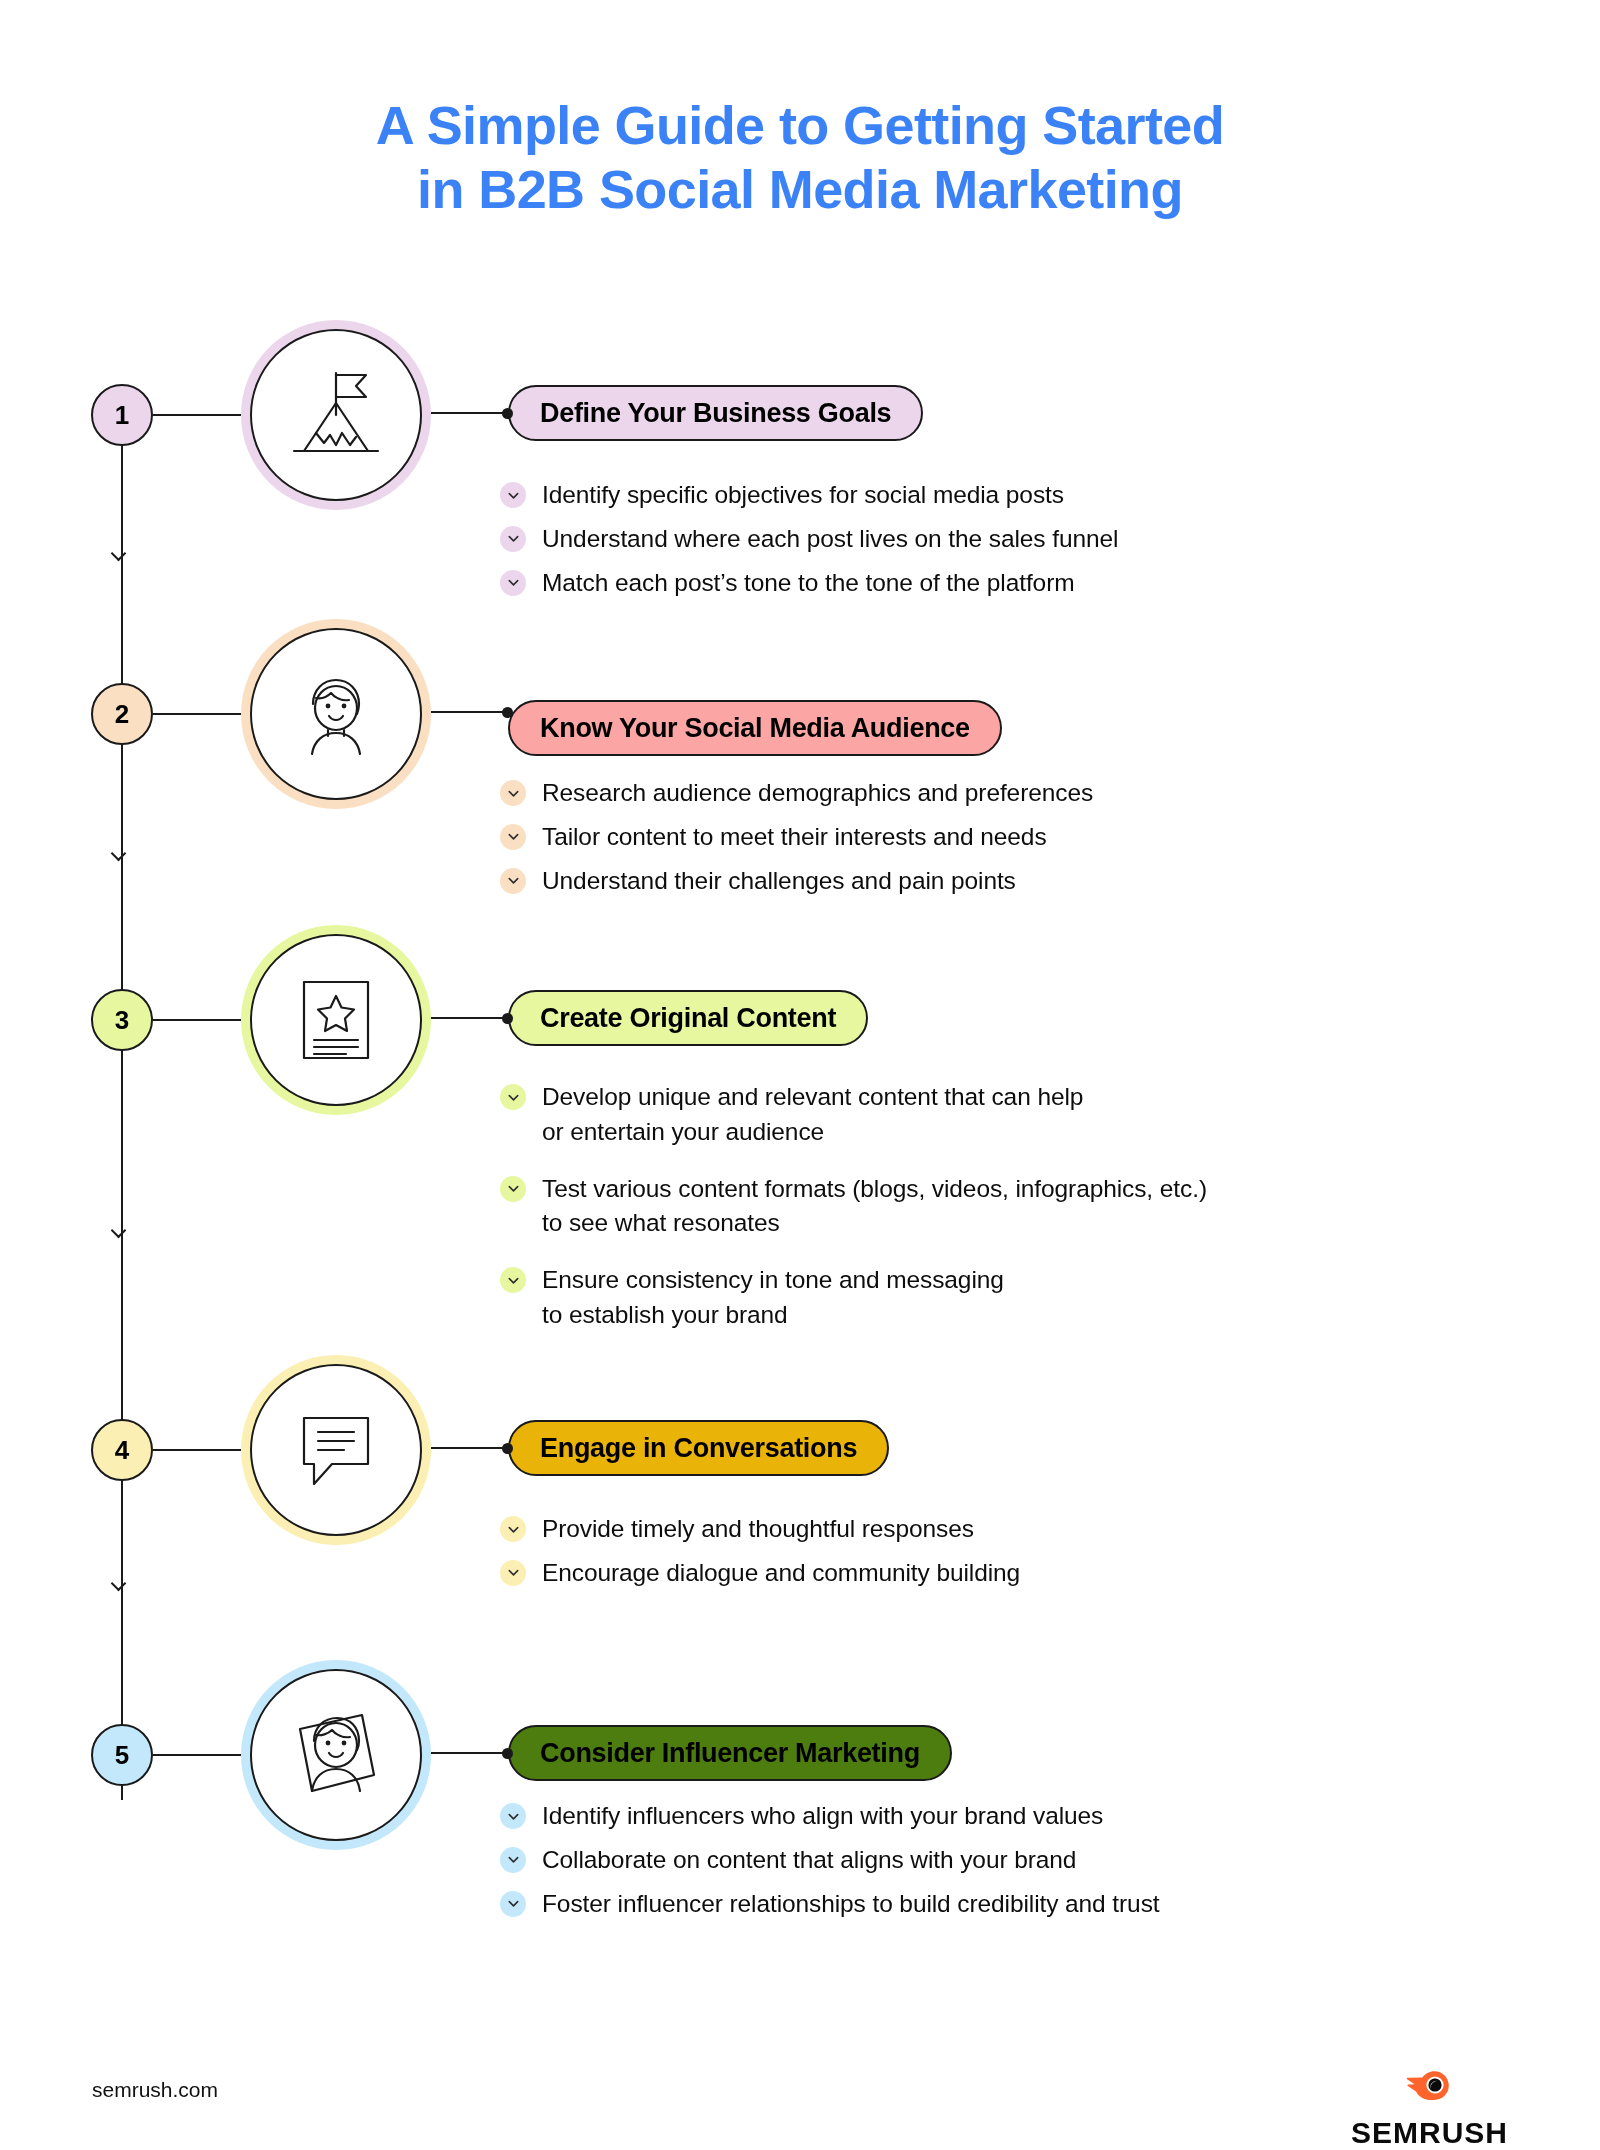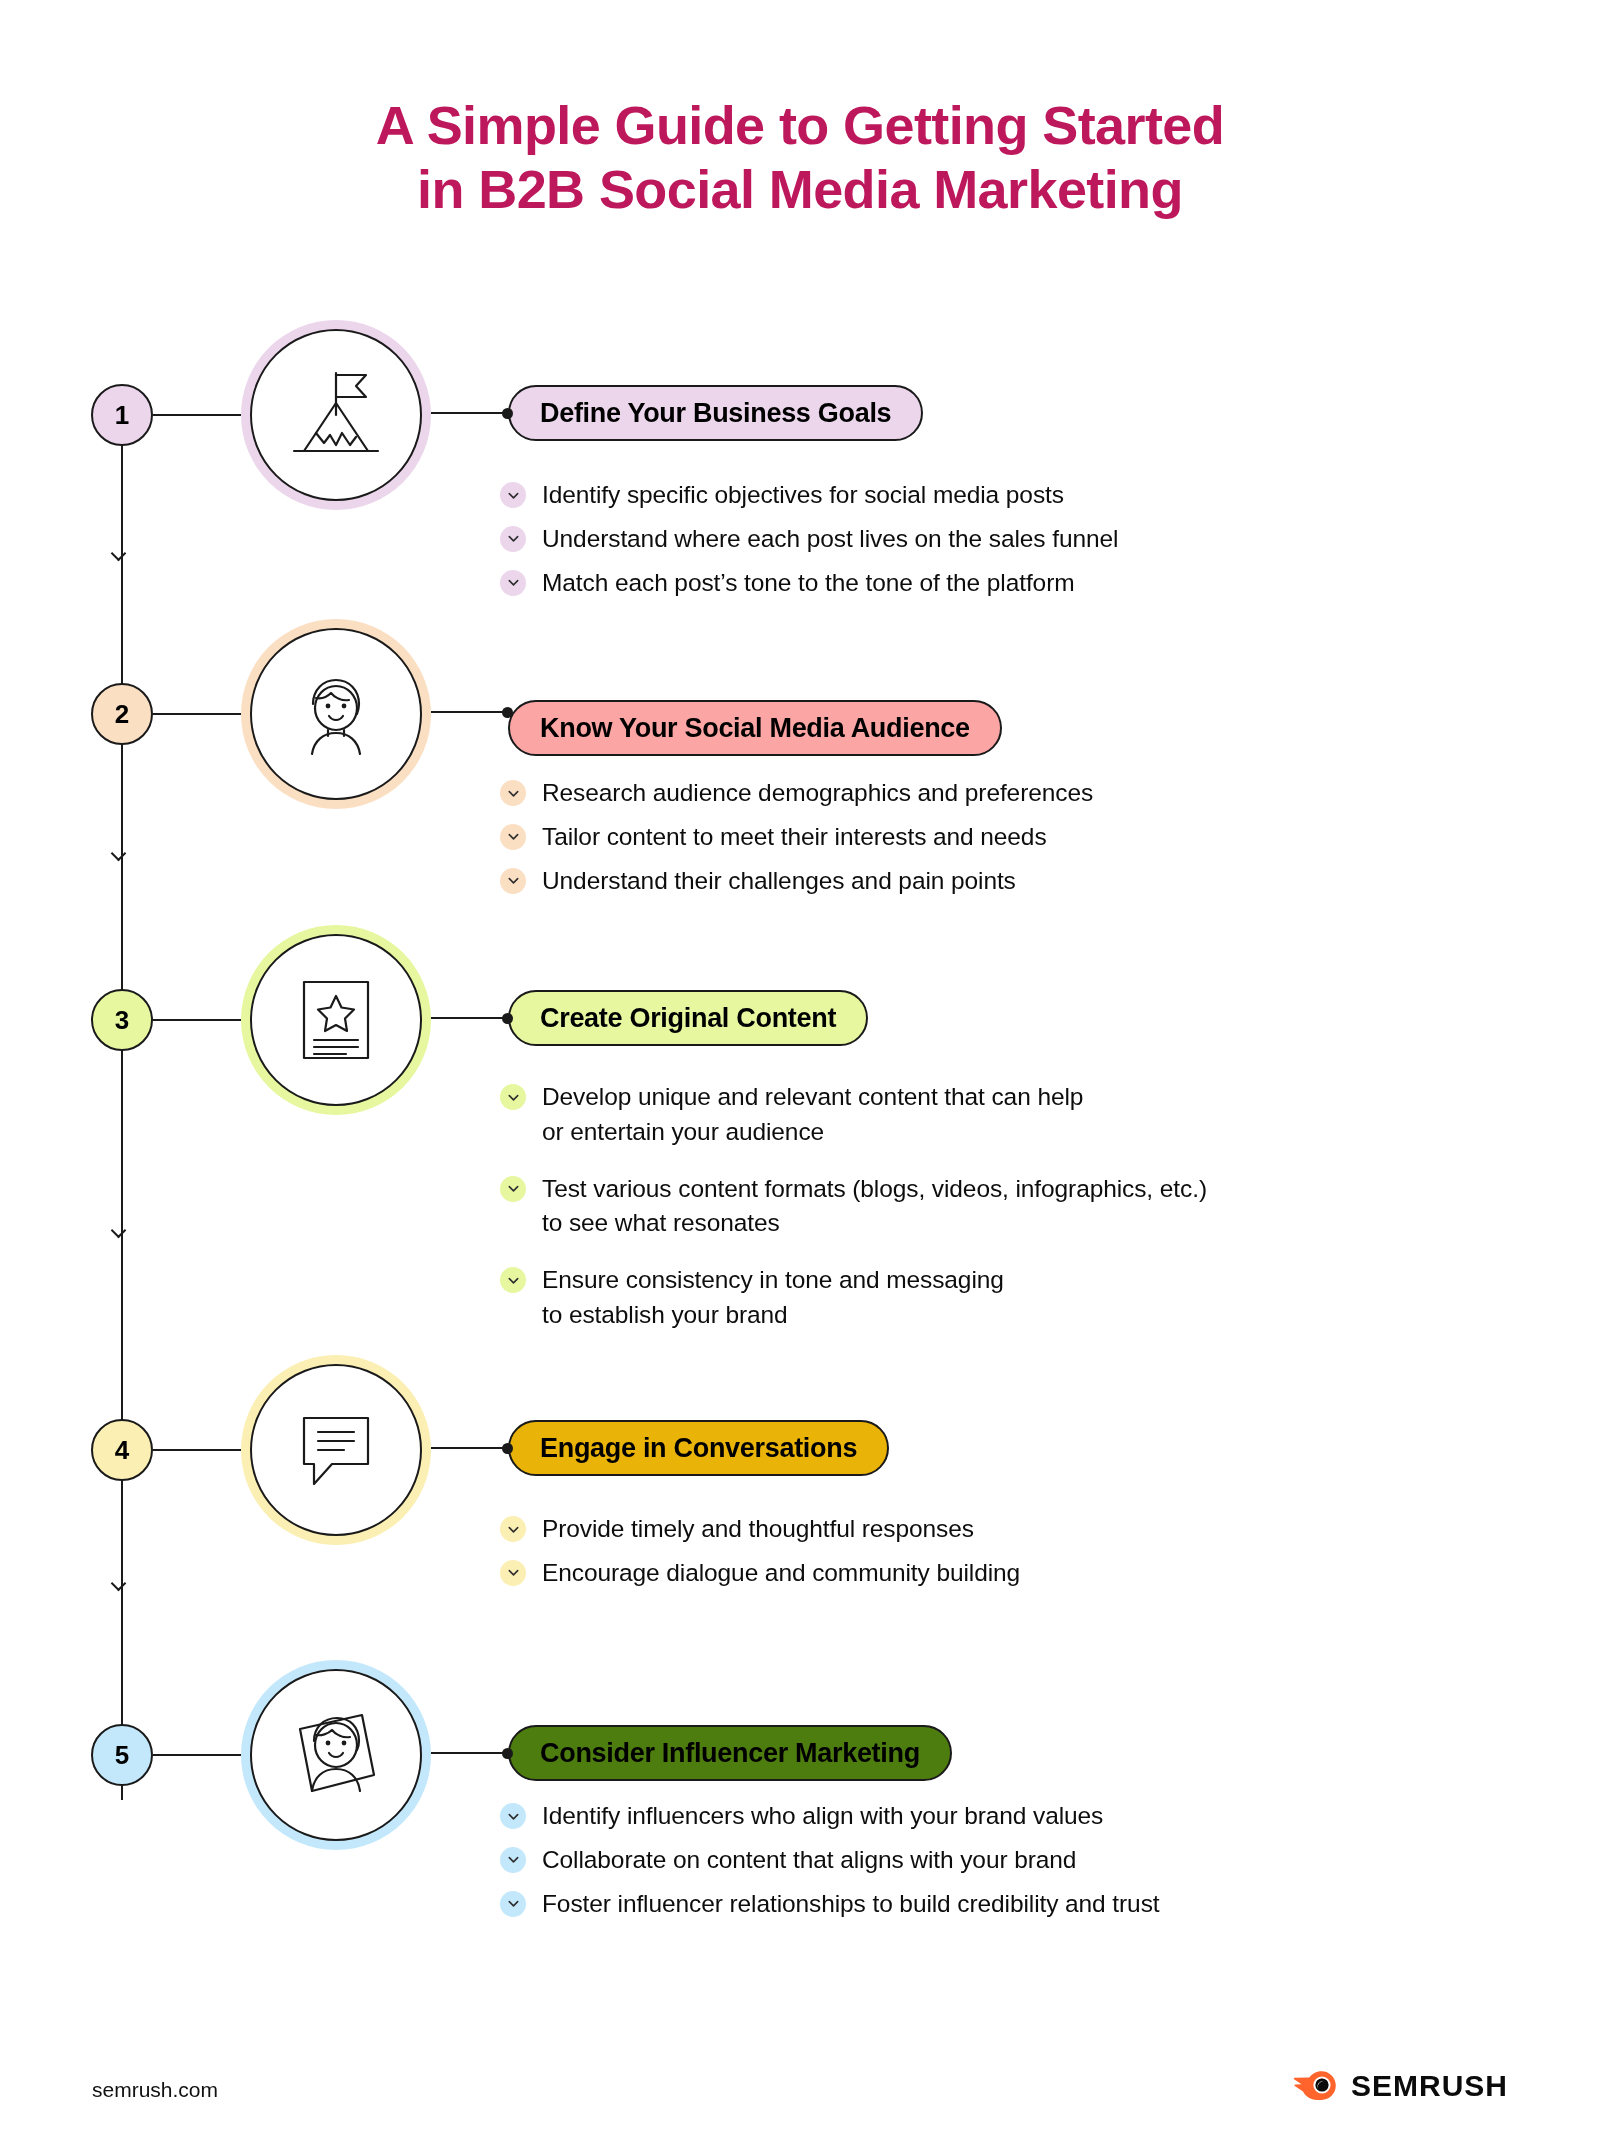--- a/index.html
+++ b/index.html
@@ -15,21 +15,21 @@
 
   
   .title{
     position:absolute;
     top:58px;left:0;width:1600px;
     text-align:center;
     font-size:54px;
     font-weight:700;
     line-height:1.18;
     letter-spacing:-0.6px;
-    color:#be185d;
+    color:#3b82f6;
   }
   .title .l2{display:block;}
 
   
   .spine{
     position:absolute;
     left:121px;top:415px;
     width:2px;height:1385px;
     background:#1a1a1a;
   }
@@ -148,21 +148,21 @@
   
   .footer-url{
     position:absolute;
     left:92px;top:2078px;
     font-size:21px;
     color:#111;
   }
   .logo{
     position:absolute;
     right:92px;top:2068px;
-    display:flex;align-items:center;gap:12px;
+    display:flex;align-items:center;gap:12px;flex-direction:column;
   }
   .logo .mark{display:block;}
   .logo .word{
     font-size:30px;
     font-weight:700;
     letter-spacing:1.0px;
     color:#0b0b0b;
   }
 </style>
 </head>

